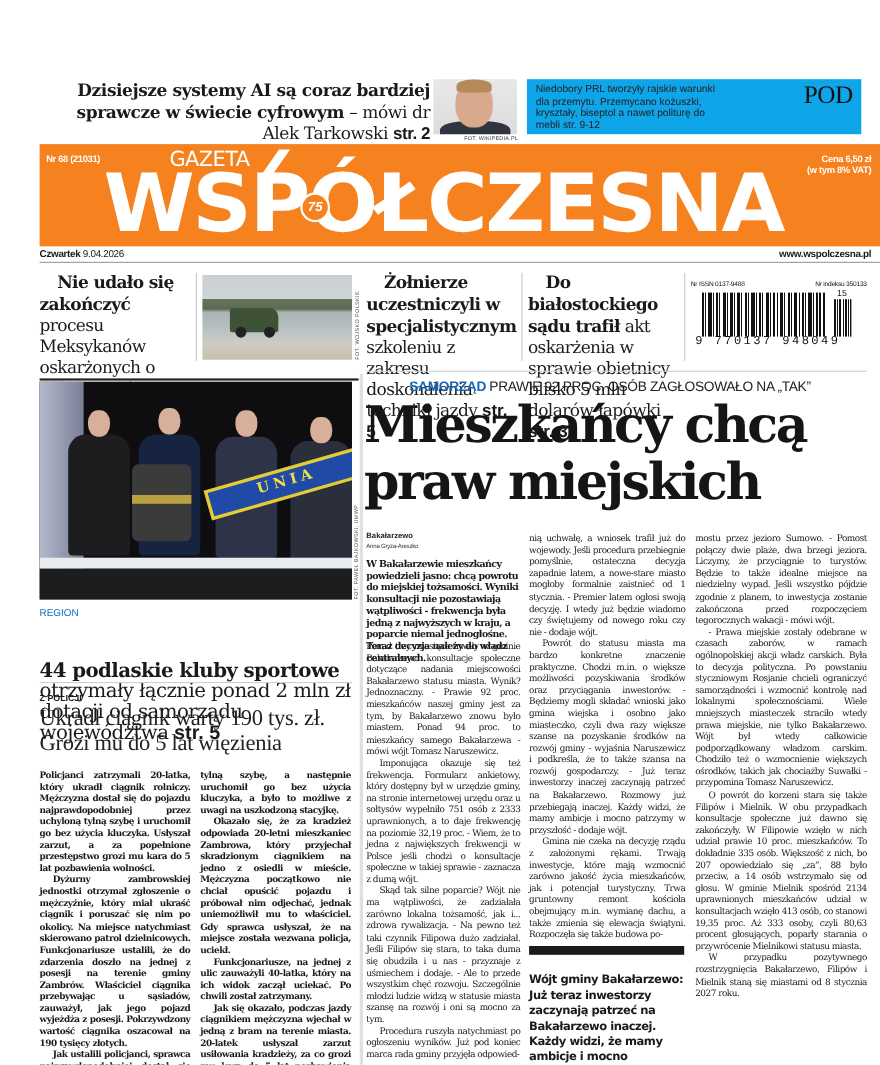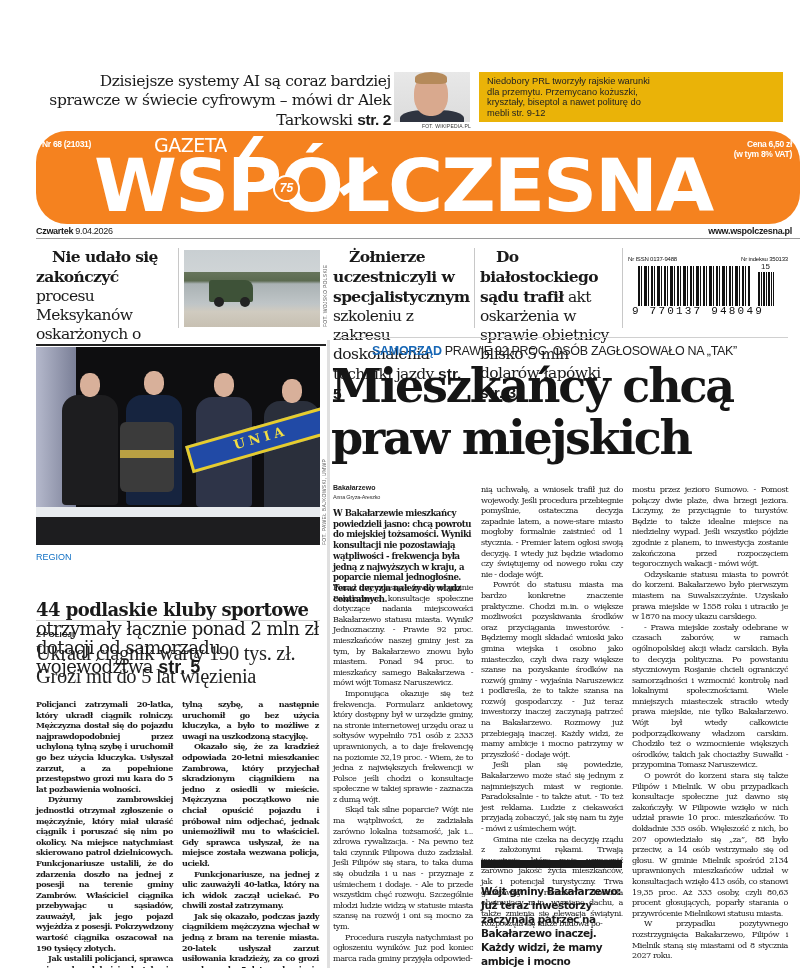--- a/index.html
+++ b/index.html
@@ -2,34 +2,34 @@
 <html><head>
 <meta charset="utf-8">
 <style>
   * { box-sizing: border-box; margin: 0; padding: 0; }
   html, body { width: 800px; height: 968px; background: #fff; overflow: hidden; }
   body { position: relative; font-family: "DejaVu Serif", serif; color: #1a1a1a; }
   .abs { position: absolute; }
 
   
   .top-teaser { left: 36px; top: 72px; width: 355px; text-align: right; font-family: "DejaVu Serif", serif; font-size: 15.5px; line-height: 19px; letter-spacing: -0.4px; }
-  .top-teaser b { font-weight: normal; }
+  .top-teaser b { font-weight: bold; }
   .top-teaser .light { font-weight: normal; }
   .top-teaser .str { font-family: "Liberation Sans", sans-serif; font-weight: bold; }
   .portrait { left: 394px; top: 72px; width: 76px; height: 50px; background: linear-gradient(180deg,#e8e8e8 0%,#dcdcdc 100%); overflow: hidden; }
   .portrait .head { position:absolute; left: 20px; top: 2px; width: 34px; height: 42px; border-radius: 45%; background: #d9a98e; }
   .portrait .hair { position:absolute; left: 21px; top: 0px; width: 32px; height: 12px; border-radius: 50% 50% 20% 20%; background: #b58a5a; }
   .portrait .suit { position:absolute; left: 6px; top: 38px; width: 64px; height: 20px; border-radius: 40% 40% 0 0; background: #2f3440; }
   .portrait-credit { left: 422px; top: 123px; font-family: "Liberation Sans", sans-serif; font-size: 5px; color: #333; letter-spacing: .2px; }
-  .promo { left: 479px; top: 72px; width: 304px; height: 50px; background: #eab308; }
+  .promo { left: 479px; top: 72px; width: 304px; height: 50px; background: #0ea5e9; }
   .promo .txt { position: absolute; left: 8px; top: 4px; width: 170px; font-family: "Liberation Sans", sans-serif; font-size: 9.3px; line-height: 10.7px; color: #222; }
   .promo .brand { position: absolute; right: 8px; top: 4px; font-family: "Liberation Serif", serif; font-size: 23px; line-height: 21px; text-align: right; color: #111; letter-spacing: -0.6px; }
 
   
-  .masthead { left: 36px; top: 131px; width: 764px; height: 93px; background: #f5821f; border-radius: 31px; }
+  .masthead { left: 36px; top: 131px; width: 764px; height: 93px; background: #f5821f; }
   .mh-nr { position:absolute; left: 6px; top: 8px; font-family: "Liberation Sans", sans-serif; font-weight: bold; font-size: 8.5px; color: #fff; letter-spacing: -0.3px; }
   .mh-price { position:absolute; right: 8px; top: 8px; text-align: right; font-family: "Liberation Sans", sans-serif; font-weight: bold; font-size: 8.5px; line-height: 10px; color: #fff; letter-spacing: -0.3px; }
   .mh-gazeta { position:absolute; left: 118px; top: 3px; font-family: "DejaVu Sans", sans-serif; font-size: 19px; color: #fff; letter-spacing: -0.5px; }
   .mh-acute { position:absolute; left: 210px; top: 5px; width: 10px; height: 22px; background: #fff; transform: skewX(-35deg); }
   .mh-title { position:absolute; left: 58px; top: 15px; font-family: "DejaVu Sans", sans-serif; font-weight: bold; font-size: 73px; line-height: 80px; color: #fff; letter-spacing: -2px; transform: scaleX(1.03); transform-origin: left top; }
   .mh-badge { position:absolute; left: 237px; top: 44px; width: 27px; height: 27px; border-radius: 50%; background: #f5821f; border: 2px solid #fff; color: #fff; font-family: "Liberation Sans", sans-serif; font-weight: bold; font-style: italic; font-size: 12px; line-height: 23px; text-align: center; }
   .dateline { left: 36px; top: 225px; width: 764px; height: 14px; border-bottom: 1px solid #9a9a9a; font-family: "Liberation Sans", sans-serif; font-size: 9px; line-height: 13px; letter-spacing: -0.3px; }
   .dateline .d { position:absolute; left: 0; }
   .dateline .d b { font-weight: bold; }
   .dateline .u { position:absolute; right: 8px; font-weight: bold; }
@@ -112,20 +112,21 @@
 <div class="abs portrait">
   <div class="suit"></div>
     <div class="head"></div>
     <div class="hair"></div>
 </div>
 <div class="abs portrait-credit">FOT. WIKIPEDIA.PL</div>
 
 <div class="abs promo">
   <div class="txt">Niedobory PRL tworzyły rajskie warunki dla przemytu. Przemycano kożuszki, kryształy, biseptol a nawet politurę do mebli  str. 9-12</div>
   <div class="brand">
+    <div>POD</div>
   </div>
 </div>
 
 <div class="abs masthead">
   <div class="mh-nr">Nr 68 (21031)</div>
   <div class="mh-gazeta">GAZETA</div>
   <div class="mh-acute"></div>
   <div class="mh-title">WSPÓŁCZESNA</div>
   <div class="mh-badge">75</div>
   <div class="mh-price">
@@ -225,24 +226,22 @@
 <div class="abs lead">W Bakałarzewie mieszkańcy powiedzieli jasno: chcą powrotu do miejskiej tożsamości. Wyniki konsultacji nie pozostawiają wątpliwości - frekwencja była jedną z najwyższych w kraju, a poparcie niemal jednogłośne. Teraz decyzja należy do władz centralnych.</div>
 <div class="abs body-col m1">
   <p>Ponad trzy miesiące trwały w gminie Bakałarzewo konsultacje społeczne dotyczące nadania miejscowości Bakałarzewo statusu miasta. Wynik? Jednoznaczny. - Prawie 92 proc. mieszkańców naszej gminy jest za tym, by Bakałarzewo znowu było miastem. Ponad 94 proc. to mieszkańcy samego Bakałarzewa - mówi wójt Tomasz Naruszewicz.</p>
   <p>Imponująca okazuje się też frekwencja. Formularz ankietowy, który dostępny był w urzędzie gminy, na stronie internetowej urzędu oraz u sołtysów wypełniło 751 osób z 2333 uprawnionych, a to daje frekwencję na poziomie 32,19 proc. - Wiem, że to jedna z największych frekwencji w Polsce jeśli chodzi o konsultacje społeczne w takiej sprawie - zaznacza z dumą wójt.</p>
   <p>Skąd tak silne poparcie? Wójt nie ma wątpliwości, że zadziałała zarówno lokalna tożsamość, jak i... zdrowa rywalizacja. - Na pewno też taki czynnik Filipowa dużo zadziałał. Jeśli Filipów się stara, to taka duma się obudziła i u nas - przyznaje z uśmiechem i dodaje. - Ale to przede wszystkim chęć rozwoju. Szczególnie młodzi ludzie widzą w statusie miasta szansę na rozwój i oni są mocno za tym.</p>
   <p>Procedura ruszyła natychmiast po ogłoszeniu wyników. Już pod koniec marca rada gminy przyjęła odpowied-</p>
 </div>
 <div class="abs body-col m2">
   <p>nią uchwałę, a wniosek trafił już do wojewody. Jeśli procedura przebiegnie pomyślnie, ostateczna decyzja zapadnie latem, a nowe-stare miasto mogłoby formalnie zaistnieć od 1 stycznia. - Premier latem ogłosi swoją decyzję. I wtedy już będzie wiadomo czy świętujemy od nowego roku czy nie - dodaje wójt.</p>
   <p>Powrót do statusu miasta ma bardzo konkretne znaczenie praktyczne. Chodzi m.in. o większe możliwości pozyskiwania środków oraz przyciągania inwestorów. - Będziemy mogli składać wnioski jako gmina wiejska i osobno jako miasteczko, czyli dwa razy większe szanse na pozyskanie środków na rozwój gminy - wyjaśnia Naruszewicz i podkreśla, że to także szansa na rozwój gospodarczy. - Już teraz inwestorzy inaczej zaczynają patrzeć na Bakałarzewo. Rozmowy już przebiegają inaczej. Każdy widzi, że mamy ambicje i mocno patrzymy w przyszłość - dodaje wójt.</p>
-  <p>Jeśli plan się powiedzie, Bakałarzewo może stać się jednym z najmniejszych miast w regionie. Paradoksalnie - to także atut. - To też jest reklama. Ludzie z ciekawości przyjadą zobaczyć, jak się nam tu żyje - mówi z uśmiechem wójt.</p>
   <p>Gmina nie czeka na decyzję rządu z założonymi rękami. Trwają inwestycje, które mają wzmocnić zarówno jakość życia mieszkańców, jak i potencjał turystyczny. Trwa gruntowny remont kościoła obejmujący m.in. wymianę dachu, a także zmienia się elewacja świątyni. Rozpoczęła się także budowa po-</p>
 </div>
 <div class="abs quote-bar"></div>
 <div class="abs quote">Wójt gminy Bakałarzewo: Już teraz inwestorzy zaczynają patrzeć na Bakałarzewo inaczej. Każdy widzi, że mamy ambicje i mocno patrzymy w przyszłość</div>
 <div class="abs body-col m3">
   <p>mostu przez jezioro Sumowo. - Pomost połączy dwie plaże, dwa brzegi jeziora. Liczymy, że przyciągnie to turystów. Będzie to także idealne miejsce na niedzielny wypad. Jeśli wszystko pójdzie zgodnie z planem, to inwestycja zostanie zakończona przed rozpoczęciem tegorocznych wakacji - mówi wójt.</p>
-  <p>Odzyskanie statusu miasta to powrót do korzeni. Bakałarzewo było pierwszym miastem na Suwalszczyźnie. Uzyskało prawa miejskie w 1558 roku i utraciło je w 1870 na mocy ukazu carskiego.</p>
   <p>- Prawa miejskie zostały odebrane w czasach zaborów, w ramach ogólnopolskiej akcji władz carskich. Była to decyzja polityczna. Po powstaniu styczniowym Rosjanie chcieli ograniczyć samorządności i wzmocnić kontrolę nad lokalnymi społecznościami. Wiele mniejszych miasteczek straciło wtedy prawa miejskie, nie tylko Bakałarzewo. Wójt był wtedy całkowicie podporządkowany władzom carskim. Chodziło też o wzmocnienie większych ośrodków, takich jak chociażby Suwałki - przypomina Tomasz Naruszewicz.</p>
   <p>O powrót do korzeni stara się także Filipów i Mielnik. W obu przypadkach konsultacje społeczne już dawno się zakończyły. W Filipowie wzięło w nich udział prawie 10 proc. mieszkańców. To dokładnie 335 osób. Większość z nich, bo 207 opowiedziało się „za”, 88 było przeciw, a 14 osób wstrzymało się od głosu. W gminie Mielnik spośród 2134 uprawnionych mieszkańców udział w konsultacjach wzięło 413 osób, co stanowi 19,35 proc. Aż 333 osoby, czyli 80,63 procent głosujących, poparły starania o przywrócenie Mielnikowi statusu miasta.</p>
   <p>W przypadku pozytywnego rozstrzygnięcia Bakałarzewo, Filipów i Mielnik staną się miastami od 8 stycznia 2027 roku.</p>
 </div>
 
 </body></html>

